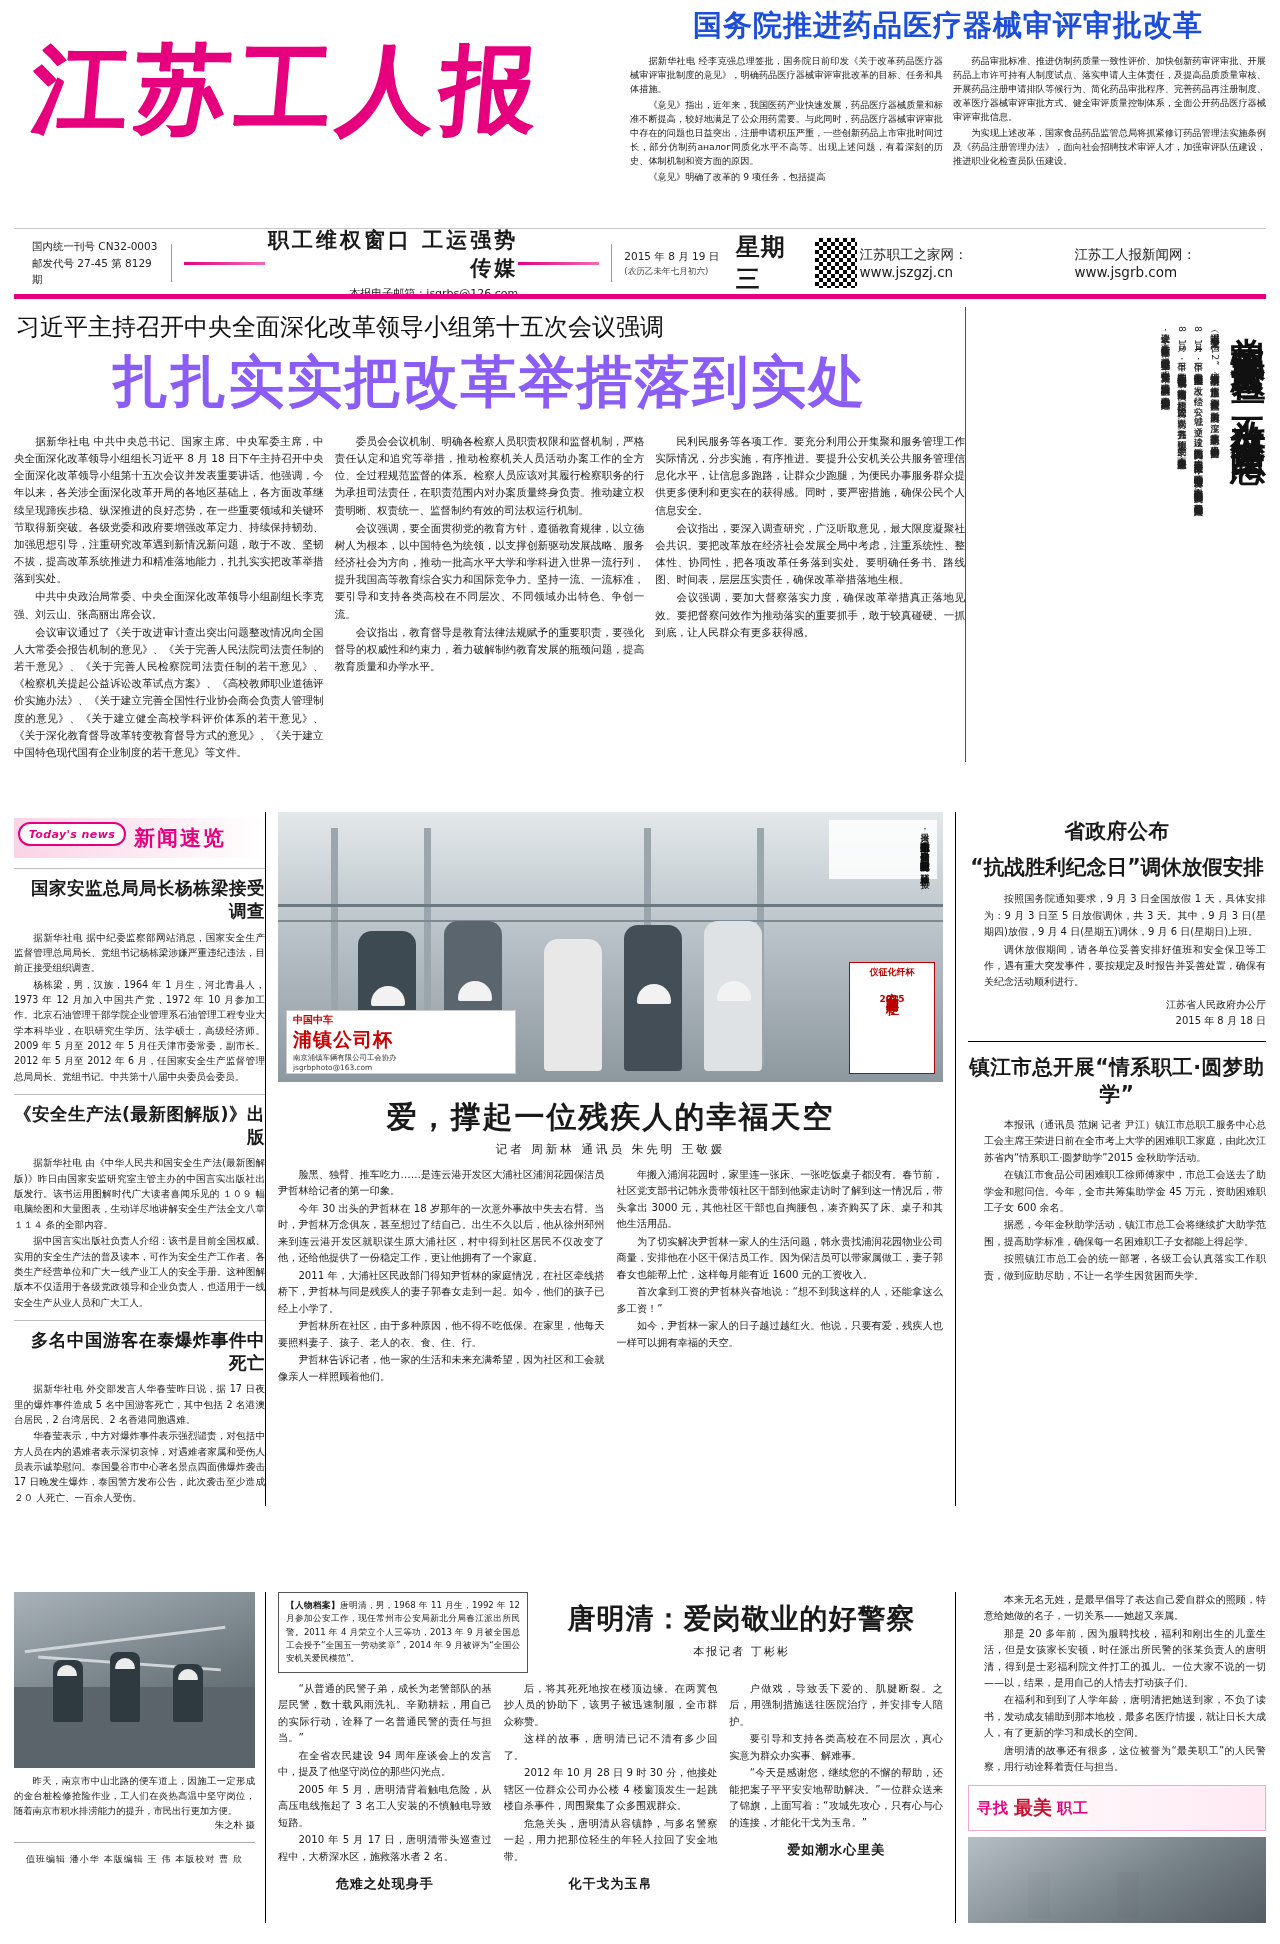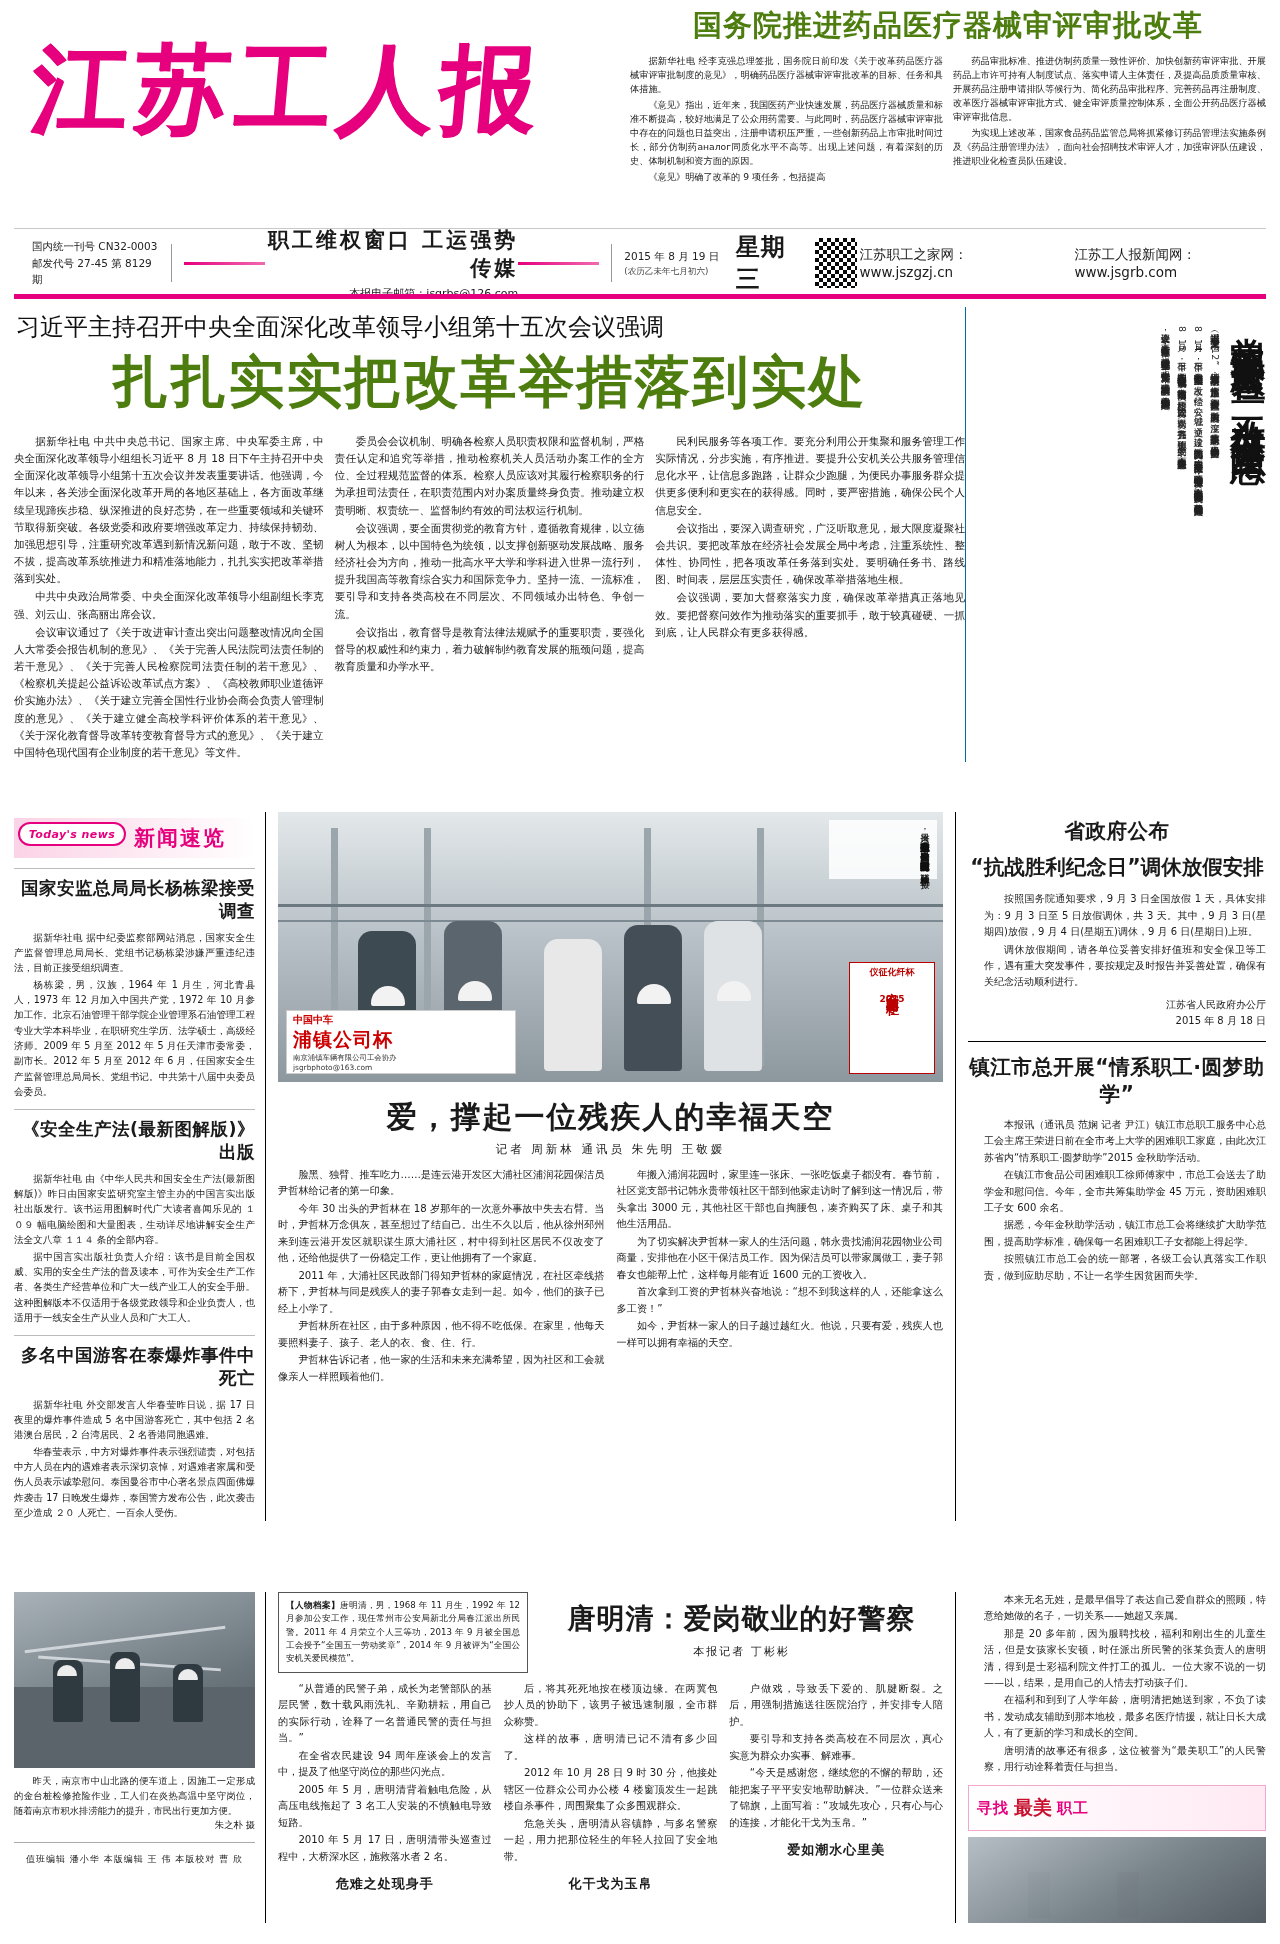--- a/index.html
+++ b/index.html
@@ -23,21 +23,21 @@
     font-family:"DejaVu Serif","Liberation Serif",serif;
     font-size:96px; font-weight:700; color:#e6007e;
     letter-spacing:6px; line-height:1.15;
     transform:skewX(-5deg);
     text-shadow:1px 1px 0 #e6007e;
     white-space:nowrap;
   }
   .mh-right { flex:1; padding-top:6px; padding-left:16px; }
   .top-head {
     font-size:29px; font-weight:700; letter-spacing:1px;
-    text-align:center; color:#4d7c0f; margin-bottom:8px;
+    text-align:center; color:#1d4ed8; margin-bottom:8px;
     font-family:"DejaVu Sans","Liberation Sans",sans-serif;
   }
   .top-cols { display:flex; gap:10px; font-size:9.2px; line-height:1.52; text-align:justify; }
   .top-cols .col { flex:1; }
   .top-cols .col p { margin:0 0 2px 0; text-indent:2em; }
 
   
   .infobar { position:absolute; left:14px; right:14px; top:236px; height:54px; }
   .ib-inner { display:flex; align-items:center; height:54px; }
   .ib-cell { font-size:10.5px; line-height:1.6; color:#222; }
@@ -61,21 +61,21 @@
   
   .mainband { position:absolute; left:14px; right:14px; top:294px; }
   .band-rule { height:5px; background:#e6007e; }
 
   
   .lead { display:flex; margin-top:8px; }
   .lead-main { width:952px; padding-right:0; border-right:1px solid #0369a1; }
   .kicker { font-size:24px; letter-spacing:0px; color:#111; margin:4px 0 2px 2px; font-weight:400; }
   .bighead {
     font-size:56px; font-weight:800; letter-spacing:2px; text-align:center;
-    margin:2px 0 12px 0; color:#4d7c0f;
+    margin:2px 0 12px 0; color:#8b5cf6;
   }
   .lead-cols { display:flex; gap:11px; font-size:10.6px; line-height:1.62; text-align:justify; }
   .lead-cols .col { flex:1; }
   .lead-cols .col p { margin:0 0 1px 0; text-indent:2em; }
 
   
   .vert-wrap { flex:1; padding-left:10px; display:flex; flex-direction:row-reverse; }
   .vert-title {
     writing-mode:vertical-rl; text-orientation:upright;
     font-size:35px; font-weight:800; letter-spacing:4px; line-height:1.06;
@@ -83,21 +83,21 @@
   }
   .vert-body {
     writing-mode:vertical-rl; font-size:9.4px; line-height:1.75;
     letter-spacing:.3px; height:390px; color:#222; margin-right:6px;
     text-align:justify;
   }
   .vert-body p { margin:0; text-indent:2em; }
 
   
   .mid { position:absolute; left:14px; right:14px; top:812px; display:flex; }
-  .col-left { width:252px; padding-right:10px; border-right:1px solid #000; }
+  .col-left { width:252px; padding-right:0; border-right:1px solid #000; }
   .col-center { width:690px; padding:0 12px; border-right:1px solid #000; }
   .col-right { flex:1; padding-left:12px; }
 
   
   .todaynews { position:relative; height:40px; margin-top:6px;
     background:linear-gradient(to right,#fbd3e6,#ffffff); }
   .tn-pill {
     position:absolute; left:4px; top:4px; width:108px; height:24px;
     border:2px solid #e6007e; border-radius:13px;
     font-size:11px; color:#e6007e; font-weight:700;

